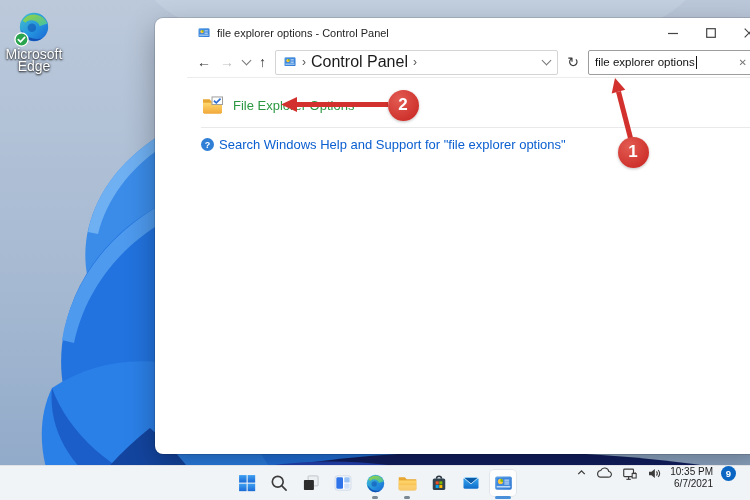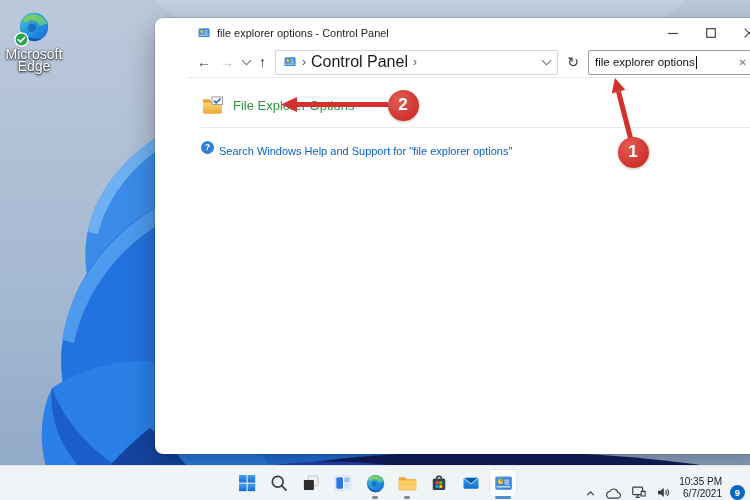--- a/index.html
+++ b/index.html
@@ -37,41 +37,41 @@
   .caret{display:inline-block;width:1px;height:13px;background:#111;margin-left:1px;vertical-align:middle;}
   .searchbox .clear{margin-left:auto;font-size:10px;color:#777;padding-left:4px;}
 
   .content{padding:18px 14px 0 14px;}
   .result-row{display:flex;align-items:center;gap:9px;width:max-content;cursor:pointer;}
   .result-label{font-size:13px;color:#2c9942;}
   .divider{border:none;border-top:1px solid #e9e9e9;margin:12px 2px 0 0;}
   .help-row{display:flex;align-items:center;gap:5px;margin-top:9px;width:max-content;cursor:pointer;}
   .help-q{width:13px;height:13px;border-radius:50%;background:#2f7fd6;color:#fff;font-size:9px;
     font-weight:bold;display:flex;align-items:center;justify-content:center;}
-  .help-label{font-size:11px;color:#0b5fd0;margin-top:8px;}
+  .help-label{font-size:13px;color:#0b5fd0;}
 
   
   .anno-svg{position:absolute;inset:0;z-index:50;pointer-events:none;}
   .anno-circle{position:absolute;width:31px;height:31px;border-radius:50%;z-index:51;
     background:radial-gradient(circle at 35% 30%,#e25b52,#cd2f2a 78%);
     color:#fff;font-size:17px;font-weight:bold;display:flex;align-items:center;justify-content:center;
     box-shadow:0 1px 3px rgba(0,0,0,.25);pointer-events:none;}
 
   
   .taskbar{position:absolute;left:0;right:0;bottom:0;height:34px;background:#f1f4f7;
     border-top:1px solid rgba(0,0,0,.07);z-index:40;}
   .tb-center{position:absolute;left:50%;top:0;height:100%;transform:translateX(-50%);
     display:flex;align-items:center;gap:4px;}
   .tb-btn{position:relative;width:28px;height:28px;border-radius:5px;display:flex;
     align-items:center;justify-content:center;}
   .tb-btn.active{background:#fdfdfd;box-shadow:inset 0 0 0 1px #e1e6eb;}
   .run-dot{position:absolute;bottom:-2px;left:50%;transform:translateX(-50%);
     width:6px;height:3px;border-radius:2px;background:#7a8794;}
   .run-dot.wide{width:16px;background:#4a90d9;}
-  .tray{position:absolute;right:5px;top:0;height:100%;display:flex;align-items:flex-end;gap:8px;}
+  .tray{position:absolute;right:14px;top:0;height:100%;display:flex;align-items:flex-start;gap:8px;}
   .tray-ic{display:flex;align-items:center;justify-content:center;}
   .clock{text-align:right;font-size:10px;line-height:12px;color:#1b1b1b;}
   .badge{width:15px;height:15px;border-radius:50%;background:#0a66c2;color:#fff;font-size:9.5px;
     font-weight:bold;display:flex;align-items:center;justify-content:center;}
 
   .fragment{position:absolute;left:739px;top:87px;width:11px;height:23px;background:#1f2c3a;
     border-radius:3px 0 0 3px;z-index:5;}
 </style>
 </head>
 <body>

